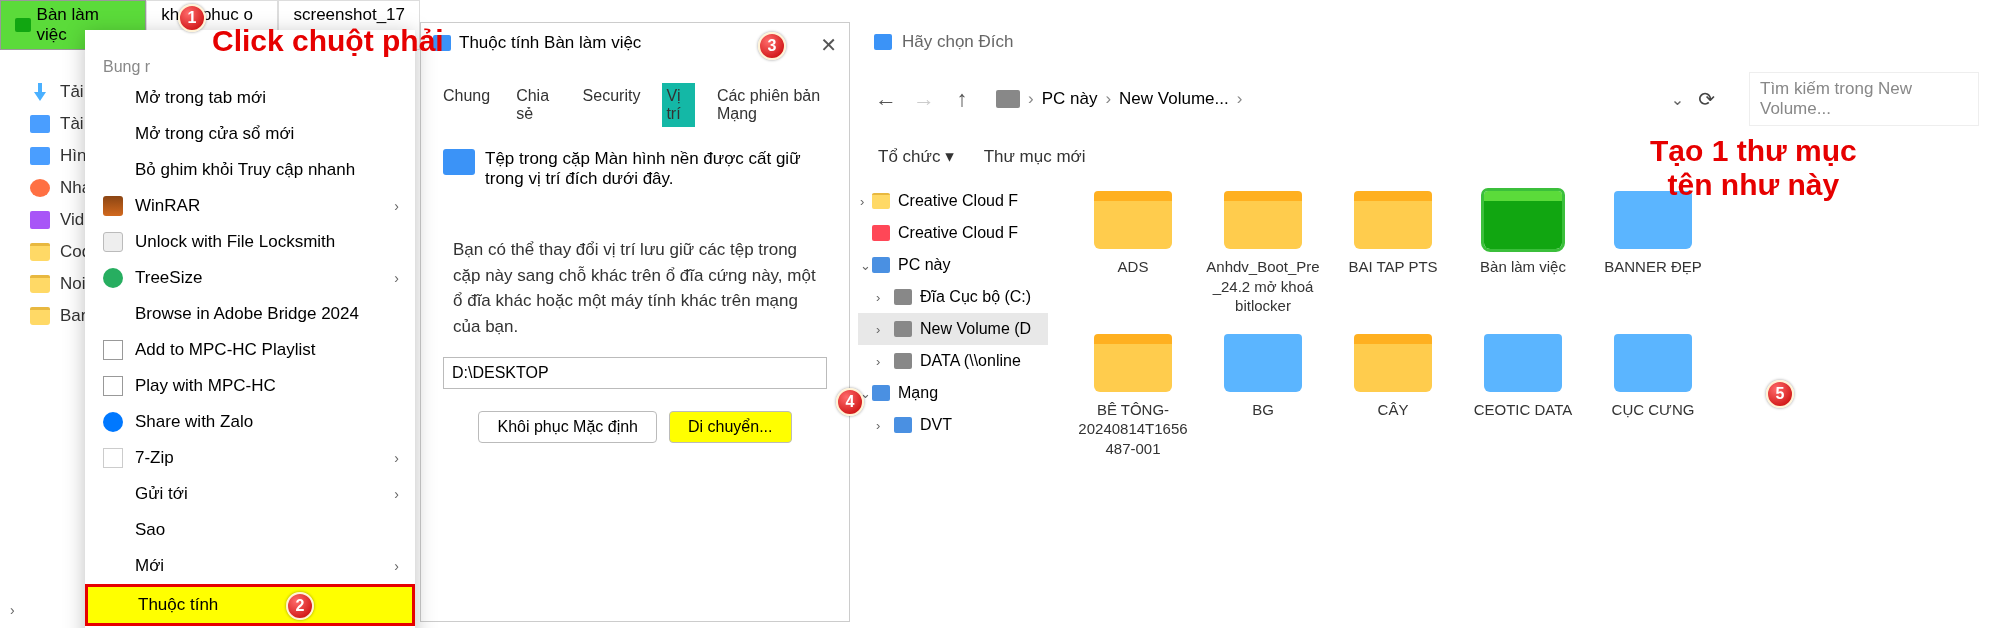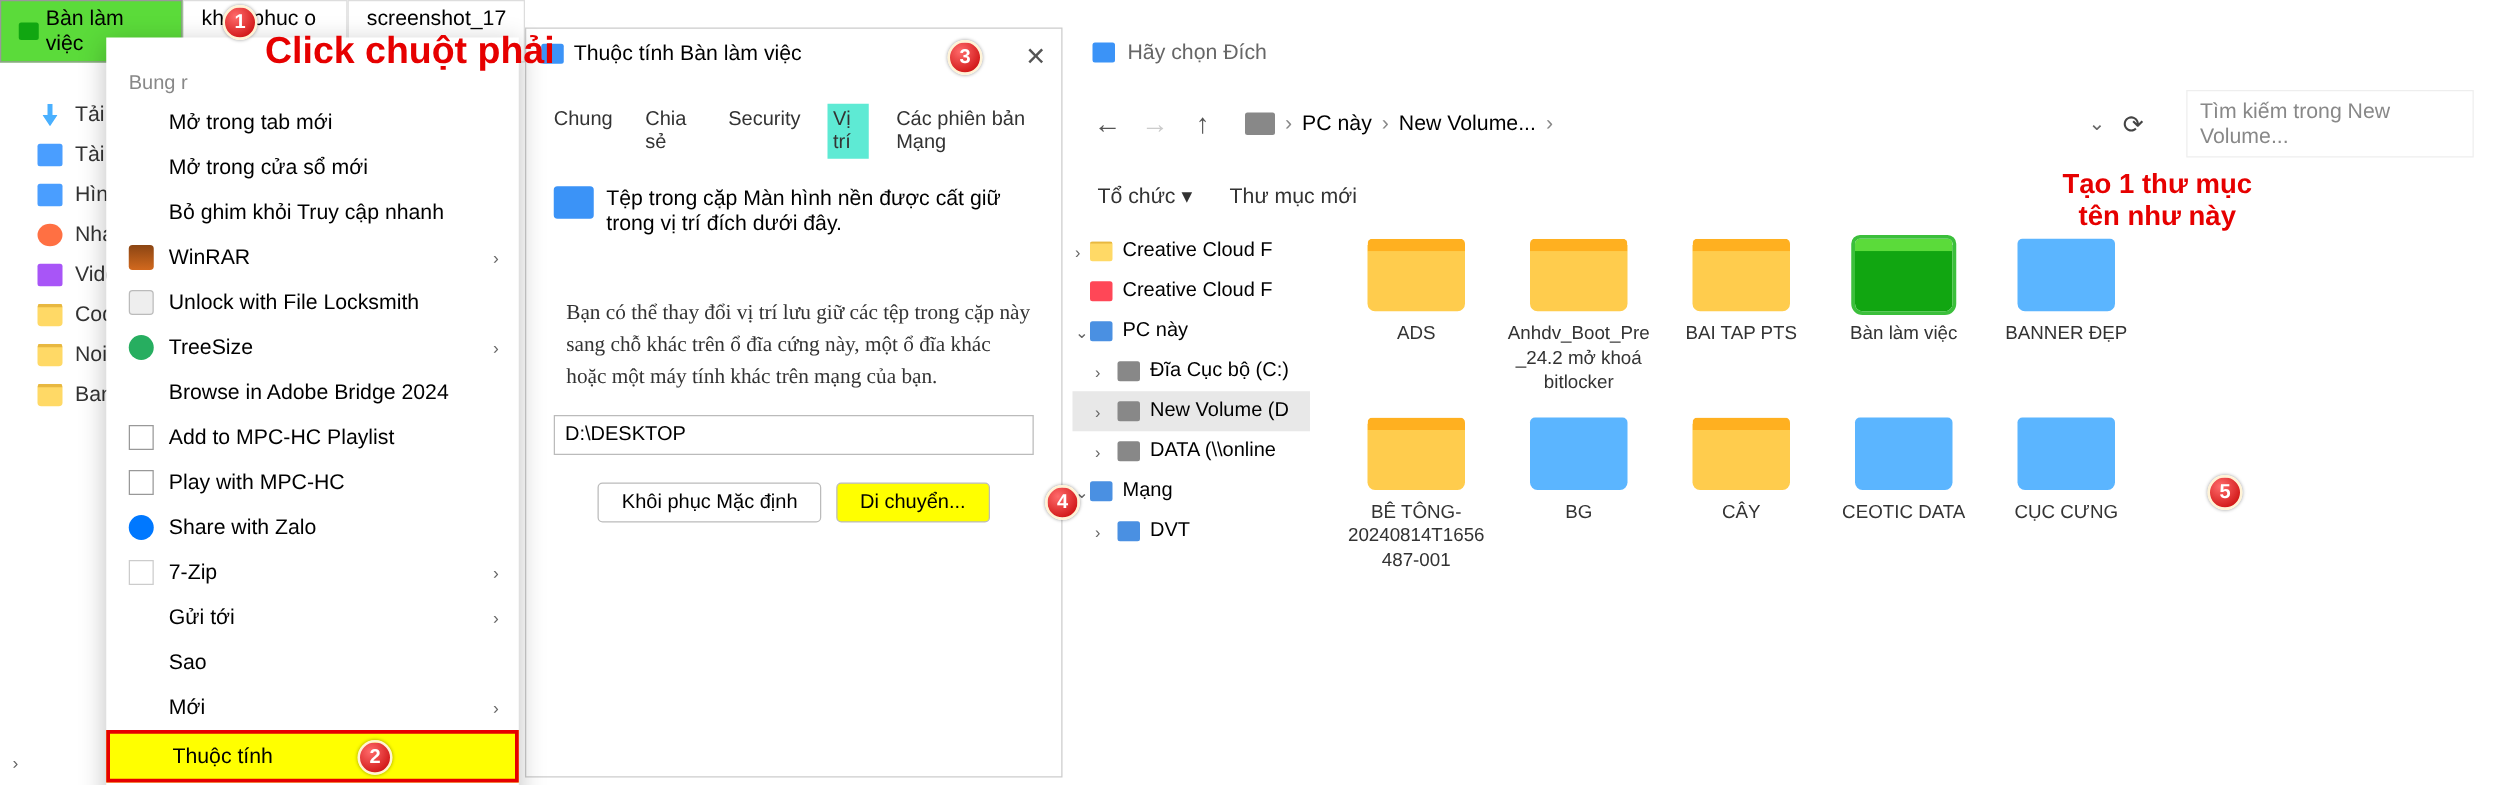--- a/index.html
+++ b/index.html
@@ -38,25 +38,25 @@
 .mic-zalo { background: #0078ff; border-radius: 50%; }
 .mic-7z { background: #fff; border: 1px solid #ccc; }
 
 
 .panel2 { position: absolute; left: 420px; top: 22px; width: 430px; height: 600px; background: #fff; border: 1px solid #ccc; }
 .dlg-title { display: flex; align-items: center; gap: 8px; padding: 10px 12px; }
 .dlg-title .fic { width: 18px; height: 16px; background: #3b93f7; border-radius: 2px; }
 .dlg-close { position: absolute; right: 12px; top: 10px; font-size: 20px; color: #555; cursor: pointer; }
 .dlg-tabs { display: flex; gap: 18px; padding: 0 18px; margin-top: 20px; }
 .dlg-tab { padding: 4px 4px; color: #333; font-size: 16px; }
-.dlg-tab.hl { background: #5eead4; }
+.dlg-tab.hl { background: #14b8a6; }
 .dlg-body { padding: 22px; }
 .dlg-desc-row { display: flex; gap: 10px; align-items: flex-start; }
 .dlg-desc-row .bic { width: 32px; height: 26px; background: #3b93f7; border-radius: 3px; flex-shrink: 0; }
-.dlg-desc2 { margin: 26px 22px 0 32px; color: #333; line-height: 1.5; font-family: Liberation Serif, serif; }
+.dlg-desc2 { margin: 26px 22px 0 32px; color: #333; line-height: 1.5; }
 .dlg-input { width: calc(100% - 44px); margin: 18px 22px 0; padding: 6px 8px; border: 1px solid #bbb; font-size: 16px; }
 .dlg-btns { display: flex; gap: 12px; justify-content: center; margin-top: 22px; }
 .dlg-btn { padding: 6px 18px; border: 1px solid #bbb; background: #fff; border-radius: 4px; font-size: 16px; }
 .dlg-btn.hl { background: #ffff00; }
 
 
 .panel3 { position: absolute; left: 858px; top: 22px; width: 1137px; height: 600px; background: #fff; }
 .p3-title { display: flex; align-items: center; gap: 10px; padding: 10px 16px; color: #666; }
 .p3-title .fic { width: 18px; height: 16px; background: #3b93f7; border-radius: 2px; }
 .p3-nav { display: flex; align-items: center; gap: 14px; padding: 10px 16px; }
@@ -344,17 +344,17 @@
         </div>
     </div>
   </div>
 </div>
 
 <div class="badge" style="left:178px; top:4px;">1</div>
 <div class="ann-text" style="left:212px; top:24px; font-size:30px;">Click chuột phải</div>
 <div class="badge" style="left:286px; top:592px;">2</div>
 <div class="badge" style="left:758px; top:32px;">3</div>
 <div class="badge" style="left:836px; top:388px;">4</div>
-<div class="ann-text" style="left:1650px; top:134px; font-size:22px; text-align:center;">
+<div class="ann-text" style="left:1650px; top:134px; font-size:30px; text-align:center;">
   <div>Tạo 1 thư mục</div>
   <div>tên như này</div>
 </div>
 <div class="badge" style="left:1766px; top:380px;">5</div>
 
 </body></html>

